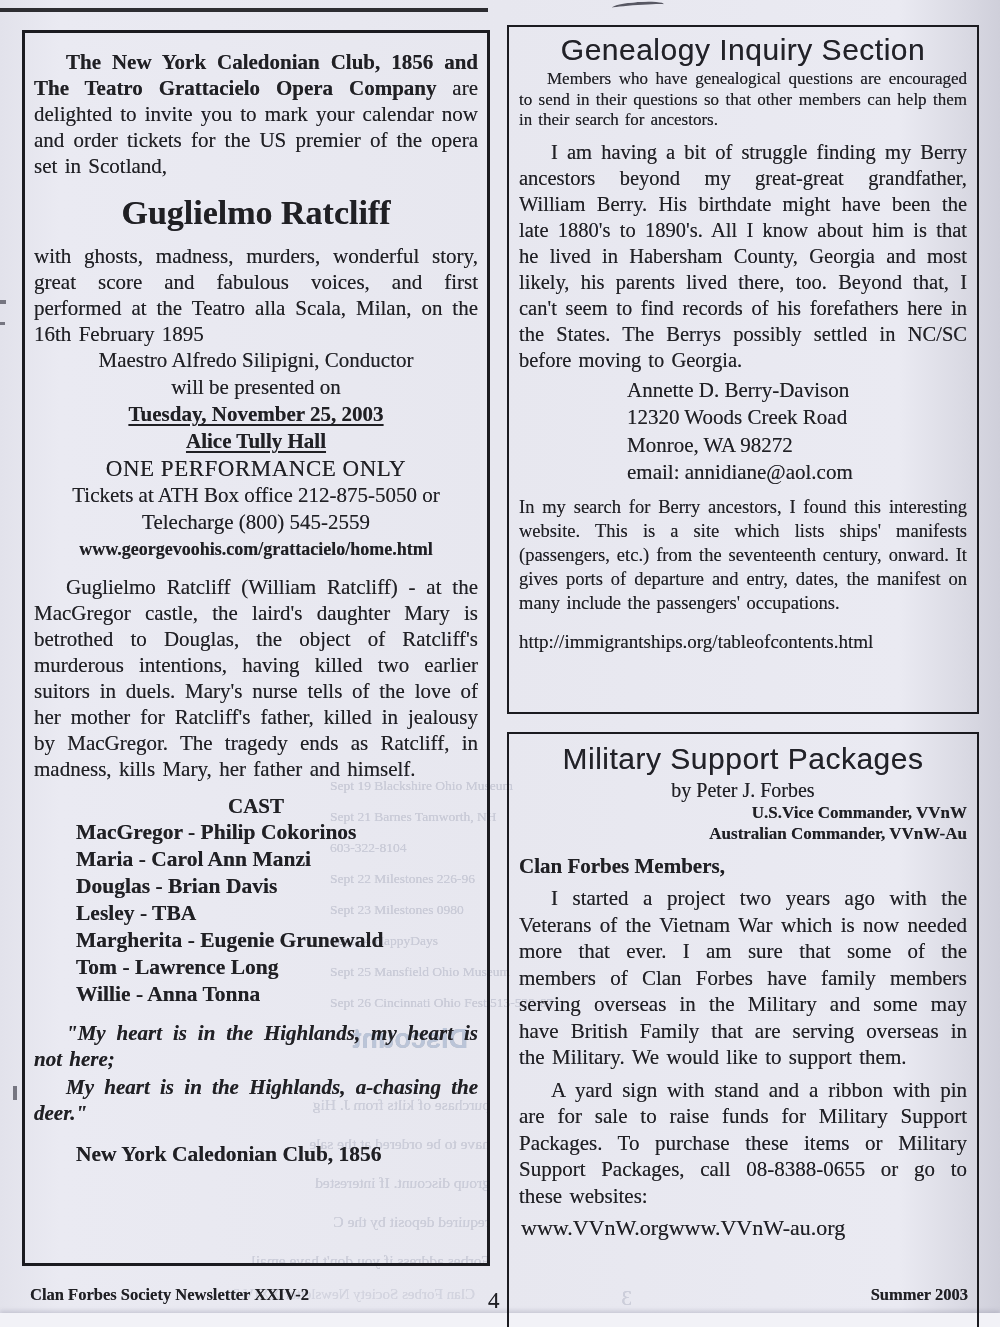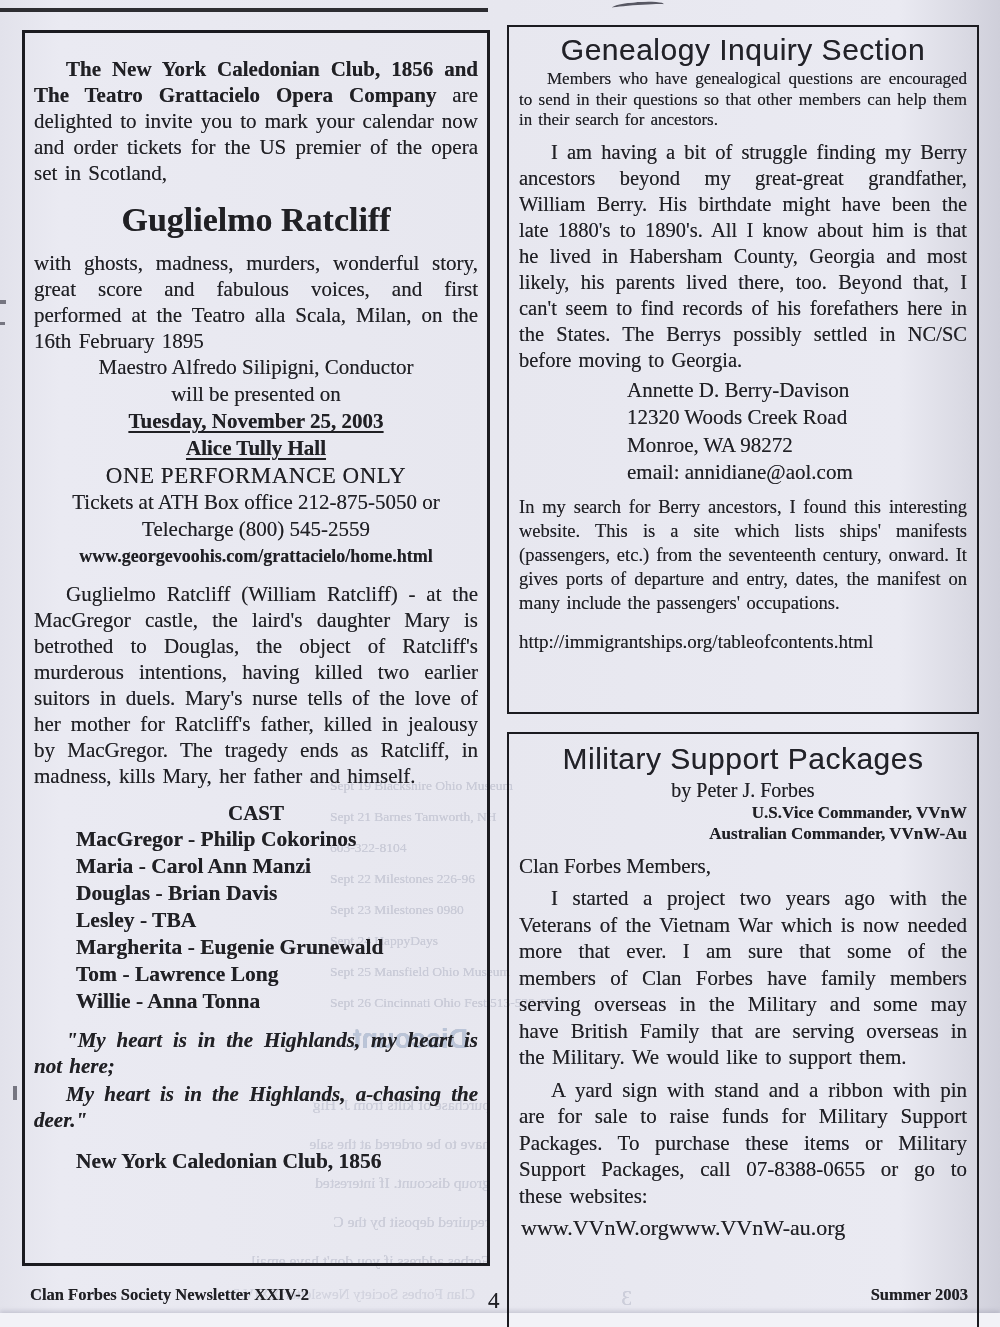--- a/index.html
+++ b/index.html
@@ -35,21 +35,21 @@
   .box-opera{ left:22px; top:30px; width:468px; height:1236px; padding:10px 9px; }
   .box-genealogy{ left:507px; top:25px; width:472px; height:689px; border-width:2px; padding:6px 10px; }
   .box-military{ left:507px; top:732px; width:472px; height:602px; border-width:2px; padding:8px 10px; }
   
   .just{ text-align:justify; word-spacing:.1em; }
   .indent{ text-indent:32px; }
   .sans-heading{ font-family:"Liberation Sans","DejaVu Sans",sans-serif; font-weight:400;
     font-size:30px; letter-spacing:.5px; text-align:center; color:#222228; }
   
   .box-opera p{ font-size:21px; line-height:26px; }
-  .opera-intro{ margin-top:13px; }
+  .opera-intro{ margin-top:6px; }
   .opera-intro .b{ font-weight:bold; }
   .opera-title{ font-size:34px; line-height:40px; text-align:center; margin:14px 0 10px;
     text-underline-offset:4px; }
   .opera-center{ text-align:center; font-size:21px; line-height:27px; }
   .opera-center .ul{ text-decoration:underline; text-underline-offset:3px; font-weight:600; }
   .opera-center .big{ font-size:23px; letter-spacing:.5px; }
   .opera-url{ text-align:center; font-weight:bold; font-size:18px; line-height:26px; }
   .opera-synopsis{ margin-top:12px; }
   .cast-heading{ text-align:center; font-weight:bold; font-size:21px; margin-top:12px; }
   .cast-list{ list-style:none; padding-left:42px; font-weight:bold; font-size:21.5px; line-height:27px; }
@@ -58,21 +58,21 @@
   .opera-closing{ font-weight:bold; font-size:21.5px; padding-left:42px; margin-top:16px; }
   
   .gen-intro{ font-size:17px; line-height:20.5px; margin-top:2px; text-indent:28px; }
   .gen-inquiry{ font-size:20.5px; line-height:26px; margin-top:8px; }
   .gen-contact{ list-style:none; padding-left:108px; font-size:21px; line-height:27.5px; margin-top:4px; }
   .gen-note{ font-size:18.5px; line-height:24px; margin-top:8px; }
   .gen-url{ font-size:19px; margin-top:16px; }
   
   .mil-byline{ text-align:center; font-size:20px; line-height:24px; margin-top:2px; }
   .mil-cmd{ text-align:right; font-size:17px; line-height:21px; font-weight:600; }
-  .mil-salutation{ font-size:21px; margin-top:10px; }
+  .mil-salutation{ font-size:21px; margin-top:10px;font-weight:bold; }
   .mil-para{ font-size:21px; line-height:26.5px; margin-top:6px; }
   .mil-sites{ display:flex; font-size:22px; margin-top:6px; padding:0 8px 0 2px; }
   
   .footer{ position:absolute; left:0; top:1280px; width:1000px; z-index:1; }
   .footer-left{ position:absolute; left:30px; top:5px; font-weight:bold; font-size:16.5px; }
   .footer-page{ position:absolute; left:488px; top:8px; font-size:23px; }
   .footer-right{ position:absolute; right:32px; top:5px; font-weight:bold; font-size:16.5px; }
 </style>
 </head>
 <body>
@@ -159,21 +159,21 @@
     <div class="gen-url">http://immigrantships.org/tableofcontents.html</div>
   </div>
 
   <div class="article-box box-military">
     <h2 class="sans-heading">Military Support Packages</h2>
     <div class="mil-byline">by Peter J. Forbes</div>
     <div class="mil-cmd">U.S.Vice Commander, VVnW</div>
     <div class="mil-cmd">Australian Commander, VVnW-Au</div>
     <div class="mil-salutation">Clan Forbes Members,</div>
     <p class="just indent mil-para">I started a project two years ago with the Veterans of the Vietnam War which is now needed more that ever. I am sure that some of the members of Clan Forbes have family members serving overseas in the Military and some may have British Family that are serving overseas in the Military. We would like to support them.</p>
-    <p class="just indent mil-para">A yard sign with stand and a ribbon with pin are for sale to raise funds for Military Support Packages. To purchase these items or Military Support Packages, call 07-8388-0655 or go to these websites:</p>
+    <p class="just indent mil-para">A yard sign with stand and a ribbon with pin are for sale to raise funds for Military Support Packages. To purchase these items or Military Support Packages, call 08-8388-0655 or go to these websites:</p>
     <div class="mil-sites">
       <span>www.VVnW.org</span>
       <span>www.VVnW-au.org</span>
     </div>
   </div>
 
   <div class="footer">
     <div class="footer-left">Clan Forbes Society Newsletter XXIV-2</div>
     <div class="footer-page">4</div>
     <div class="footer-right">Summer 2003</div>

